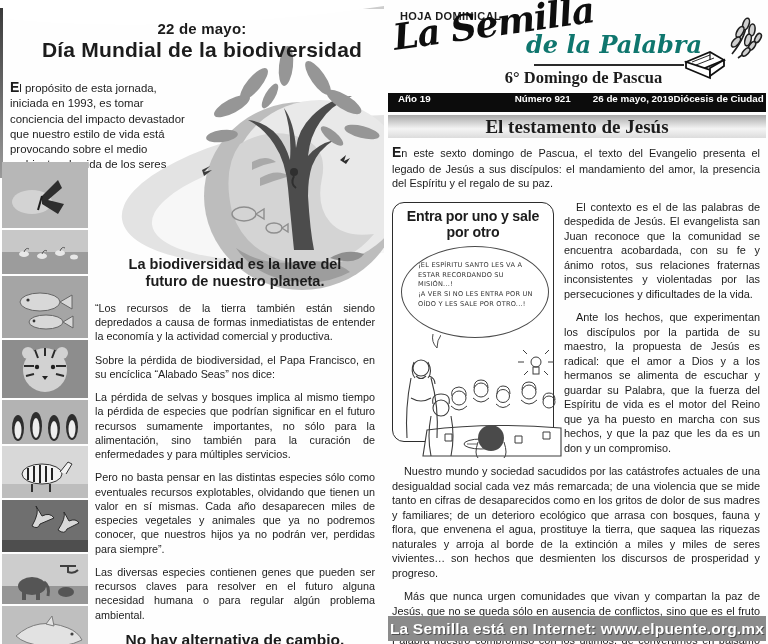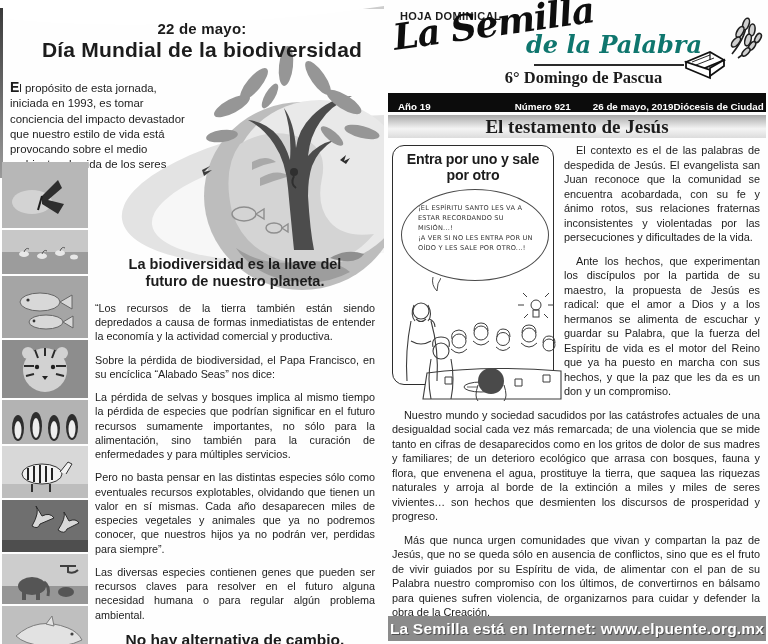--- a/index.html
+++ b/index.html
@@ -49,21 +49,21 @@
     font-weight:bold; font-style:italic; font-size:36px; transform:rotate(-8deg);
     transform-origin:left bottom; letter-spacing:-1px; color:#0e0e0e; }
   .masthead-sub { position:absolute; left:140px; top:30px; font-family:"DejaVu Serif", serif;
     font-style:italic; font-size:24px; color:#0f766e; white-space:nowrap;font-weight:bold; }
   .masthead-rule { position:absolute; left:148px; top:64px; width:150px; height:2px; background:#2a2a2a; }
   .sunday { position:absolute; left:90px; top:68px; width:215px; text-align:center;
     font-family:"Liberation Serif", serif; font-weight:bold; font-size:16.5px; }
   .logo-book { position:absolute; right:4px; top:14px; width:88px; height:70px; }
 
   .info-bar { position:absolute; left:2px; right:2px; top:93px; height:19px; background:#0c0c0c;
-    color:#fff; display:flex; align-items:flex-end; font-size:9.8px; font-weight:bold; }
+    color:#fff; display:flex; align-items:flex-start; font-size:9.8px; font-weight:bold; }
   .info-bar span { white-space:nowrap; }
   .ib-year { margin-left:10px; } .ib-num { margin-left:58px;padding-left:26px; } .ib-date { margin-left:22px; }
   .ib-dio { margin-left:auto; margin-right:8px; }
 
   .title-bar { position:absolute; left:2px; right:2px; top:115px; height:23px; text-align:center;
     background:linear-gradient(180deg,#a8a8a8,#f4f4f4 60%,#dcdcdc);
     font-family:"Liberation Serif", serif; font-weight:bold; font-size:19px; line-height:23px; }
 
   .rp-body { position:absolute; left:6px; right:8px; top:143px; }
   .rp-body p { font-size:10.9px; line-height:1.33; text-align:justify; margin-bottom:9px;
@@ -299,20 +299,21 @@
     <div class="info-bar">
       <span class="ib-year">Año  19</span>
       <span class="ib-num">Número 921</span>
       <span class="ib-date">26 de mayo, 2019</span>
       <span class="ib-dio">Diócesis de Ciudad Guzmán</span>
     </div>
 
     <div class="title-bar">El testamento de Jesús</div>
 
     <div class="rp-body">
+      <p class="rp-intro"><span class="dropcap">E</span><span>n este sexto domingo de Pascua, el texto del Evangelio presenta el legado de Jesús a sus discípulos: el mandamiento del amor, la presencia del Espíritu y el regalo de su paz.</span></p>
 
       <div class="comic-box">
         <div class="comic-title">Entra por uno y sale por otro</div>
         <div class="bubble-wrap">
           <div class="bubble">
             <span>¡EL ESPÍRITU SANTO LES VA A ESTAR RECORDANDO SU MISIÓN...!</span>
             <span>¡A VER SI NO LES ENTRA POR UN OÍDO Y LES SALE POR OTRO...!</span>
           </div>
           <svg class="bubble-tail" viewBox="0 0 10 14">
               <path d="M2 0 q-2 8 4 14 q0 -8 4 -13" fill="#fff" stroke="#4a4a4a" stroke-width="1"></path>

